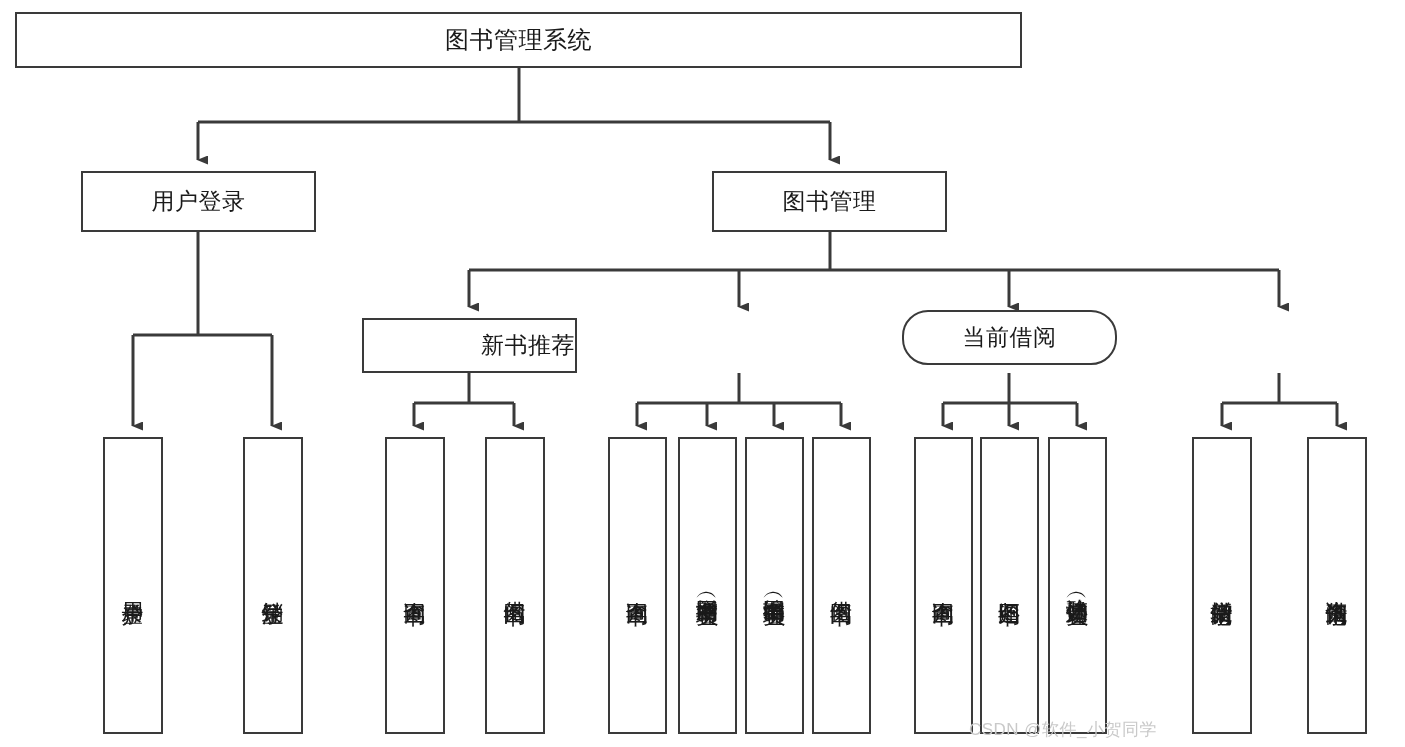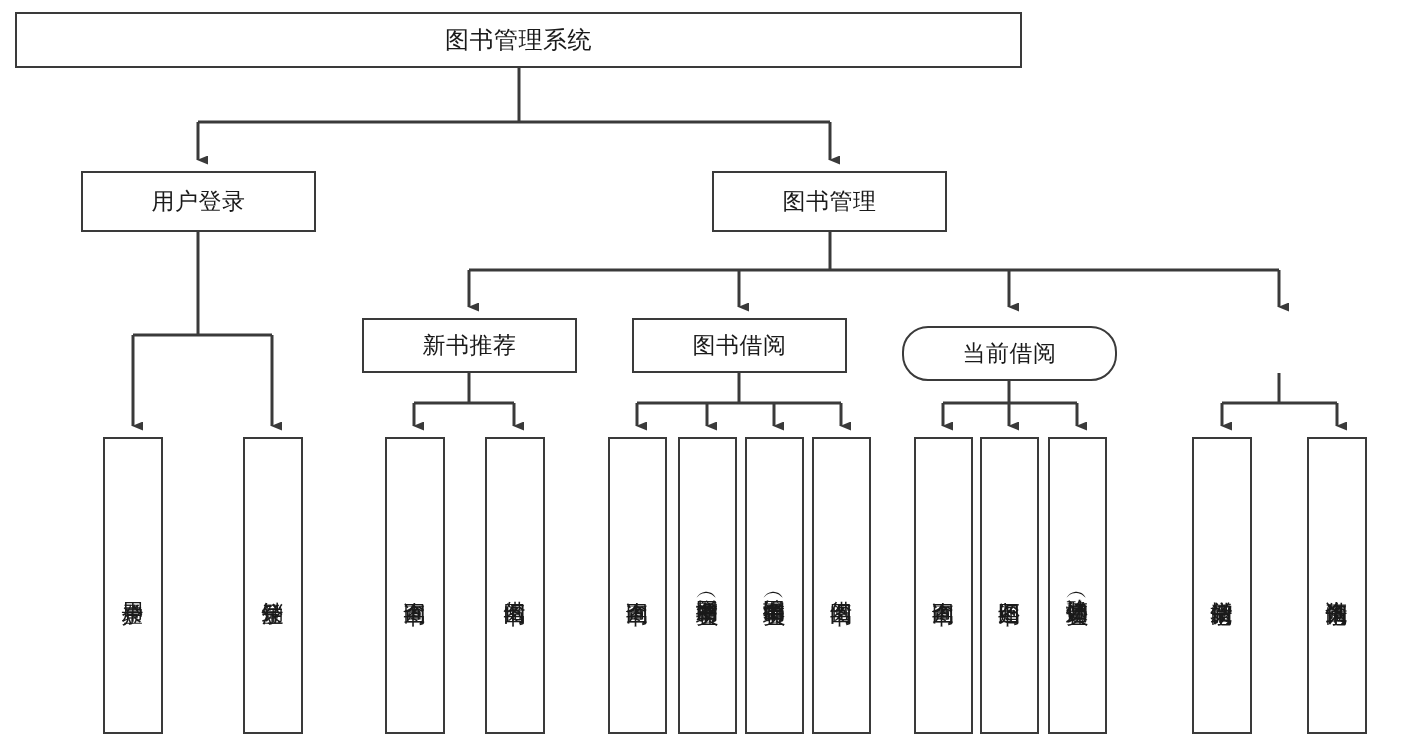--- a/index.html
+++ b/index.html
@@ -126,27 +126,24 @@
     <span class="label">图书管理系统</span>
   </div>
 
   <div class="node h" style="left:81px;top:171px;width:235px;height:61px;">
     <span class="label">用户登录</span>
   </div>
   <div class="node h" style="left:712px;top:171px;width:235px;height:61px;align-items:center;">
     <span class="label">图书管理</span>
   </div>
 
-  <div class="node h" style="left:362px;top:318px;width:215px;height:55px;">
+  <div class="node h" style="left:362px;top:318px;width:215px;height:55px;justify-content:flex-end;">
     <span class="label">新书推荐</span>
   </div>
-  <div class="node h" style="left:632px;top:318px;width:215px;height:55px;">
-    <span class="label">图书借阅</span>
-  </div>
-  <div class="node h" style="left:902px;top:326px;width:215px;height:55px;border-radius:26px;">
+  <div class="node h" style="left:902px;top:310px;width:215px;height:55px;border-radius:26px;">
     <span class="label">当前借阅</span>
   </div>
 
   <div class="node v" style="left:103px;top:437px;width:60px;height:297px;">
     <span class="label">用户登录</span>
   </div>
   <div class="node v" style="left:243px;top:437px;width:60px;height:297px;">
     <span class="label">注销登录</span>
   </div>
 
@@ -180,14 +177,15 @@
     <span class="label">确认归还（管理员）</span>
   </div>
 
   <div class="node v" style="left:1192px;top:437px;width:60px;height:297px;">
     <span class="label">新增借阅记录</span>
   </div>
   <div class="node v" style="left:1307px;top:437px;width:60px;height:297px;">
     <span class="label">查询借阅记录</span>
   </div>
 
+  <div class="watermark">CSDN @软件_小贺同学</div>
 
 </div>
 
 </body></html>

